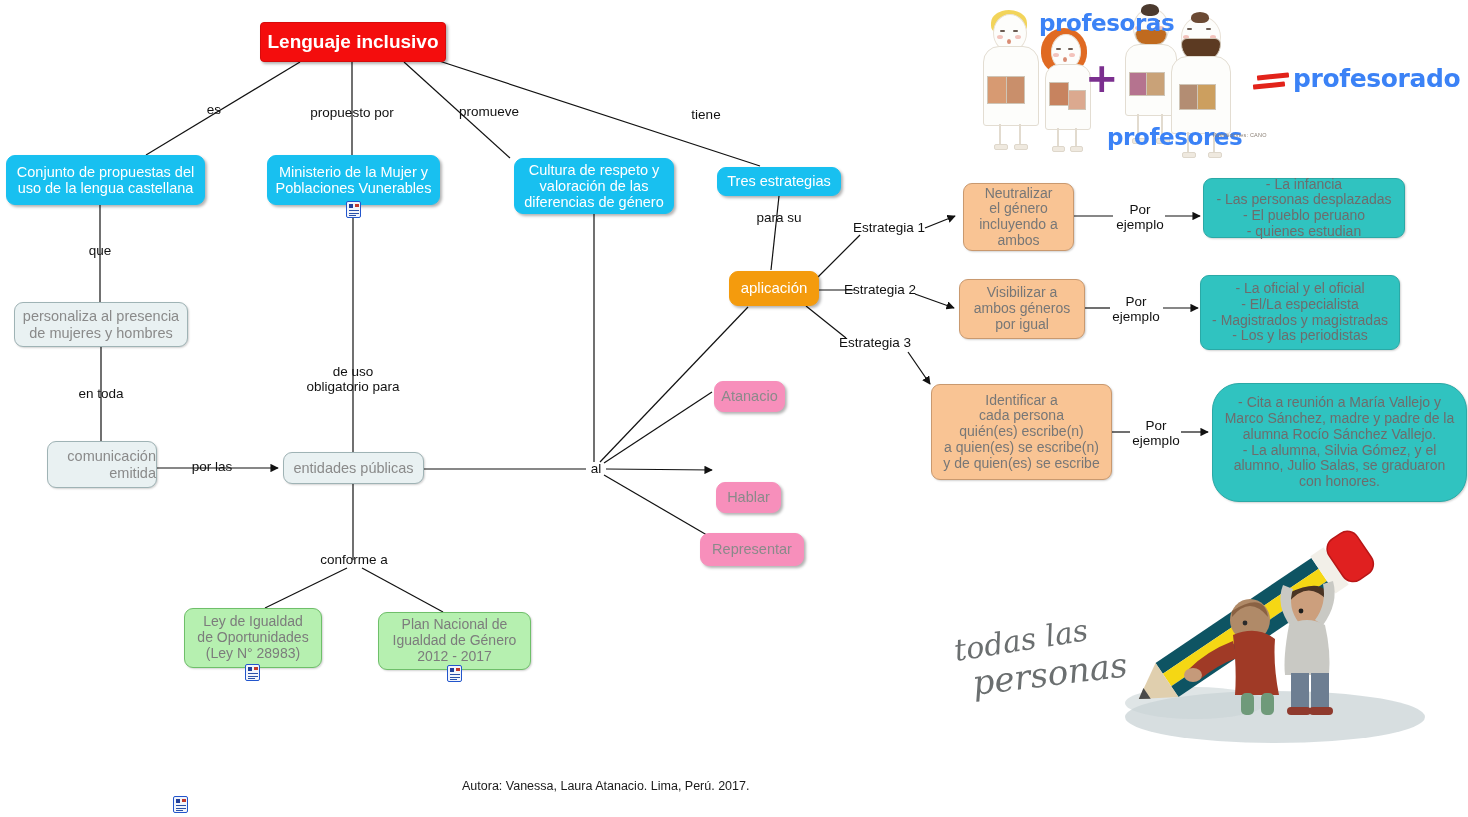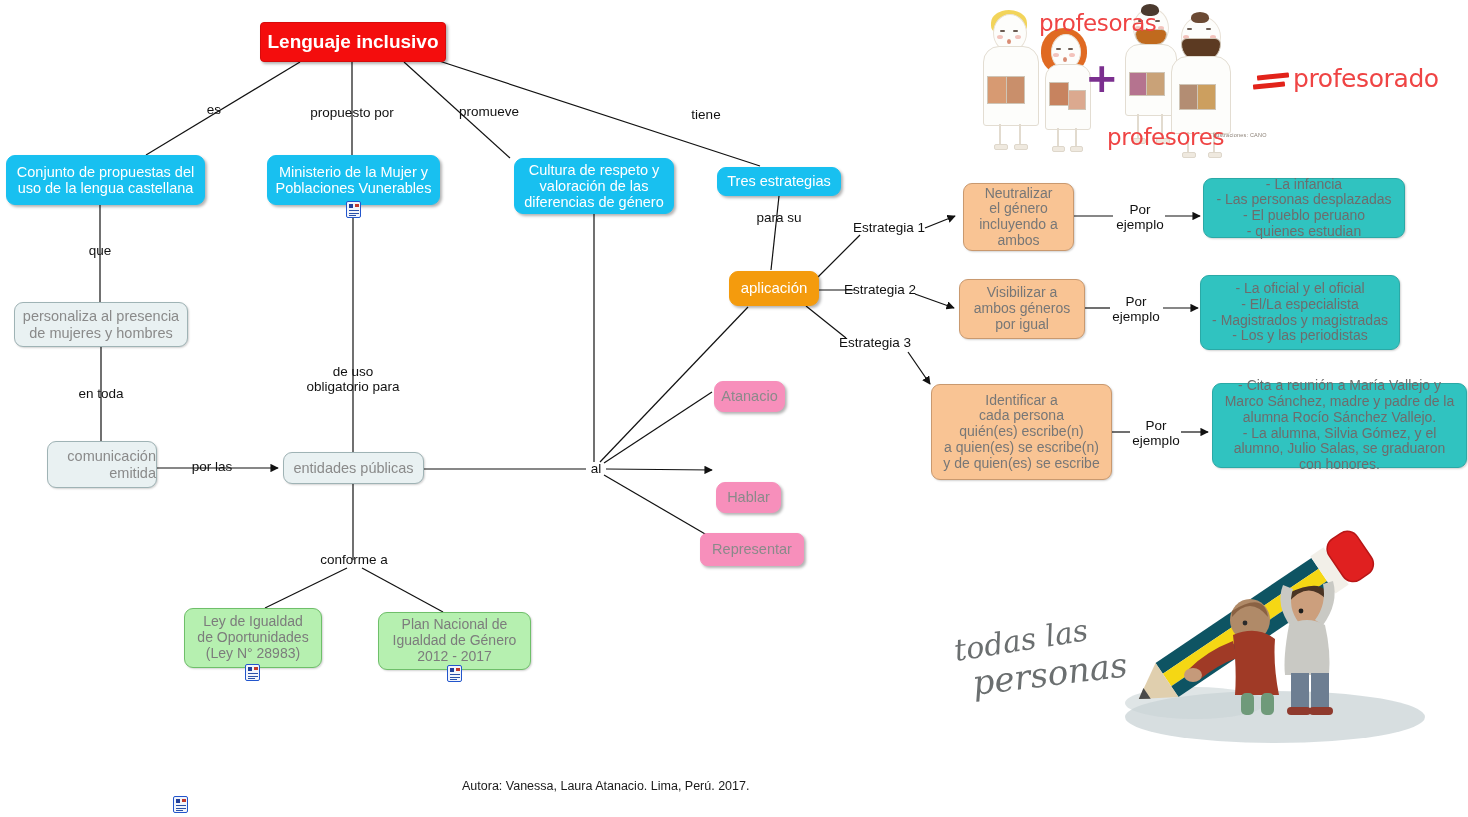--- a/index.html
+++ b/index.html
@@ -88,21 +88,21 @@
     border-radius:50%;
   }
   .fig .hair{position:absolute;border-radius:50% 50% 40% 40%;}
   .fig .leg{position:absolute;width:1.6px;background:#e2dbcf;}
   .fig .shoe{position:absolute;height:4px;border-radius:2px;background:#efe9df;border:1px solid #ded7cb;}
   .fig .cheek{position:absolute;width:6px;height:4px;border-radius:50%;background:#f3c3bc;}
   .fig .eye{position:absolute;width:5px;height:1.6px;background:#6a5b52;border-radius:1px;}
   .fig .mouth{position:absolute;width:4px;height:5px;border-radius:50%;background:#d98c73;}
   .fig .patch{position:absolute;border:1px solid #cfc5b6;}
   .word{
-    position:absolute;color:#ef4444;font-weight:normal;
+    position:absolute;color:#3b82f6;font-weight:bold;
     font-family:"DejaVu Sans", sans-serif;letter-spacing:-0.4px;
   }
   .plus{
     position:absolute;color:#7b2f8f;font-weight:bold;font-size:40px;
     font-family:"DejaVu Sans", sans-serif;line-height:1;
   }
   .eqsign{position:absolute;}
   .eqsign span{position:absolute;display:block;background:#e2231a;height:5px;border-radius:1px;}
   .credit{
     position:absolute;color:#8a7f74;font-size:5.5px;letter-spacing:0.2px;
@@ -252,21 +252,21 @@
   <div class="node n-orange" style="left:729px;top:271px;width:90px;height:35px;">
     <span class="txt">aplicación</span>
   </div>
 
   <div class="node n-pink" style="left:714px;top:381px;width:71px;height:31px;">
     <span class="txt">Atanacio</span>
   </div>
   <div class="node n-pink" style="left:716px;top:455px;width:65px;height:31px;margin-top:27px;">
     <span class="txt">Hablar</span>
   </div>
-  <div class="node n-pink" style="left:700px;top:533px;width:104px;height:33px;border-radius:7px;">
+  <div class="node n-pink" style="left:700px;top:533px;width:104px;height:33px;">
     <span class="txt">Representar</span>
   </div>
 
   <div class="node n-peach" style="left:959px;top:279px;width:126px;height:60px;">
     <span class="txt">Visibilizar a
 ambos géneros
 por igual</span>
   </div>
   <div class="node n-peach" style="left:963px;top:183px;width:111px;height:68px;">
     <span class="txt">Neutralizar
@@ -287,21 +287,21 @@
 - Las personas desplazadas
 - El pueblo peruano
 - quienes estudian</span>
   </div>
   <div class="node n-teal" style="left:1200px;top:275px;width:200px;height:75px;">
     <span class="txt">- La oficial y el oficial
 - El/La especialista
 - Magistrados y magistradas
 - Los y las periodistas</span>
   </div>
-  <div class="node n-teal" style="left:1212px;top:383px;width:255px;height:85px;">
+  <div class="node n-teal" style="left:1212px;top:383px;width:255px;height:119px;border-radius:27px;">
     <span class="txt">- Cita a reunión a María Vallejo y
 Marco Sánchez, madre y padre de la
 alumna Rocío Sánchez Vallejo.
 - La alumna, Silvia Gómez, y el
 alumno, Julio Salas, se graduaron
 con honores.</span>
   </div>
 
   <div class="lbl" style="left:196px;top:102px;width:36px;">es</div>
   <div class="lbl" style="left:300px;top:105px;width:104px;">propuesto por</div>

